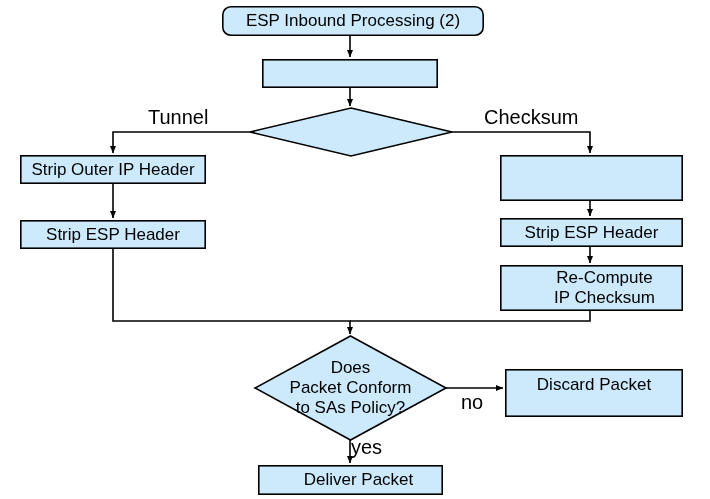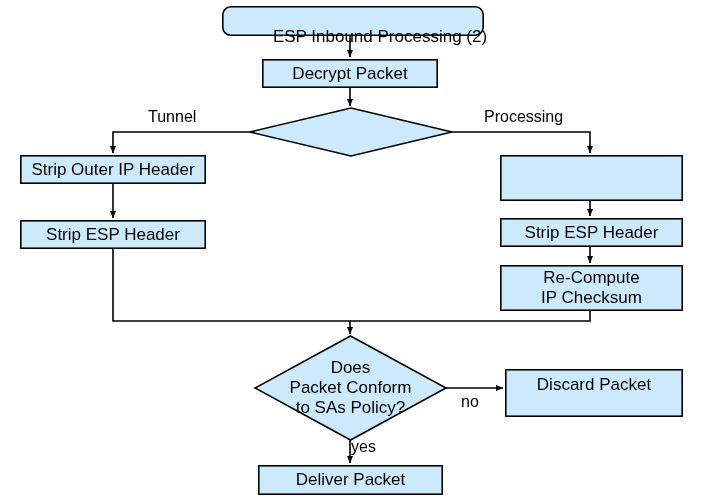--- a/index.html
+++ b/index.html
@@ -30,21 +30,21 @@
     text-align: center;
     color: #000000;
     font-size: 17px;
     line-height: 20px;
     white-space: pre-line;
     pointer-events: none;
   }
   .edge-label {
     position: absolute;
     color: #000000;
-    font-size: 16px;
+    font-size: 20px;
     line-height: 18px;
     white-space: nowrap;
     pointer-events: none;
   }
 </style>
 </head>
 <body>
 
 <div id="canvas">
 
@@ -77,44 +77,43 @@
       <rect x="20.8" y="220.8" width="184.4" height="27.4"></rect>
       <rect x="500.8" y="155.8" width="181.4" height="44.4"></rect>
       <rect x="500.8" y="218.8" width="181.4" height="27.4"></rect>
       <rect x="500.8" y="265.8" width="181.4" height="44.4"></rect>
       <polygon points="350.5,336 446,388 350.5,440 255,388"></polygon>
       <rect x="505.8" y="369.8" width="176.4" height="46.4"></rect>
       <rect x="258.8" y="465.8" width="183.4" height="28.4"></rect>
     </g>
   </svg>
 
-  <div class="node-label" style="left:222px; top:22px; width:262px; height:30px;margin-left:27px;">ESP Inbound Processing (2)</div>
+  <div class="node-label" style="left:222px; top:6px; width:262px; height:30px;">ESP Inbound Processing (2)</div>
 
-  <div class="node-label" style="left:262px; top:59px; width:176px; height:29px;">Decrypt Packet</div>
 
 
   <div class="node-label" style="left:20px; top:155px; width:186px; height:29px;">Strip Outer IP Header</div>
 
   <div class="node-label" style="left:20px; top:220px; width:186px; height:29px;">Strip ESP Header</div>
 
 
   <div class="node-label" style="left:500px; top:218px; width:183px; height:29px;">Strip ESP Header</div>
 
-  <div class="node-label" style="left:500px; top:265px; width:183px; height:46px;">Re-Compute
+  <div class="node-label" style="left:500px; top:265px; width:183px; height:46px;padding-left:13px;">Re-Compute
 IP Checksum</div>
 
   <div class="node-label" style="left:255px; top:340px; width:191px; height:96px;">Does
 Packet Conform
 to SAs Policy?</div>
 
   <div class="node-label" style="left:505px; top:369px; width:178px; height:32px;">Discard Packet</div>
 
-  <div class="node-label" style="left:258px; top:465px; width:185px; height:30px;border-radius:15px;">Deliver Packet</div>
+  <div class="node-label" style="left:266px; top:465px; width:185px; height:30px;border-radius:15px;">Deliver Packet</div>
 
   <div class="edge-label" style="left:148px; top:108px;">Tunnel</div>
 
-  <div class="edge-label" style="left:484px; top:108px;">Processing</div>
+  <div class="edge-label" style="left:484px; top:108px;">Checksum</div>
 
   <div class="edge-label" style="left:461px; top:393px;">no</div>
 
   <div class="edge-label" style="left:351px; top:438px;">yes</div>
 
 </div>
 
 </body></html>

